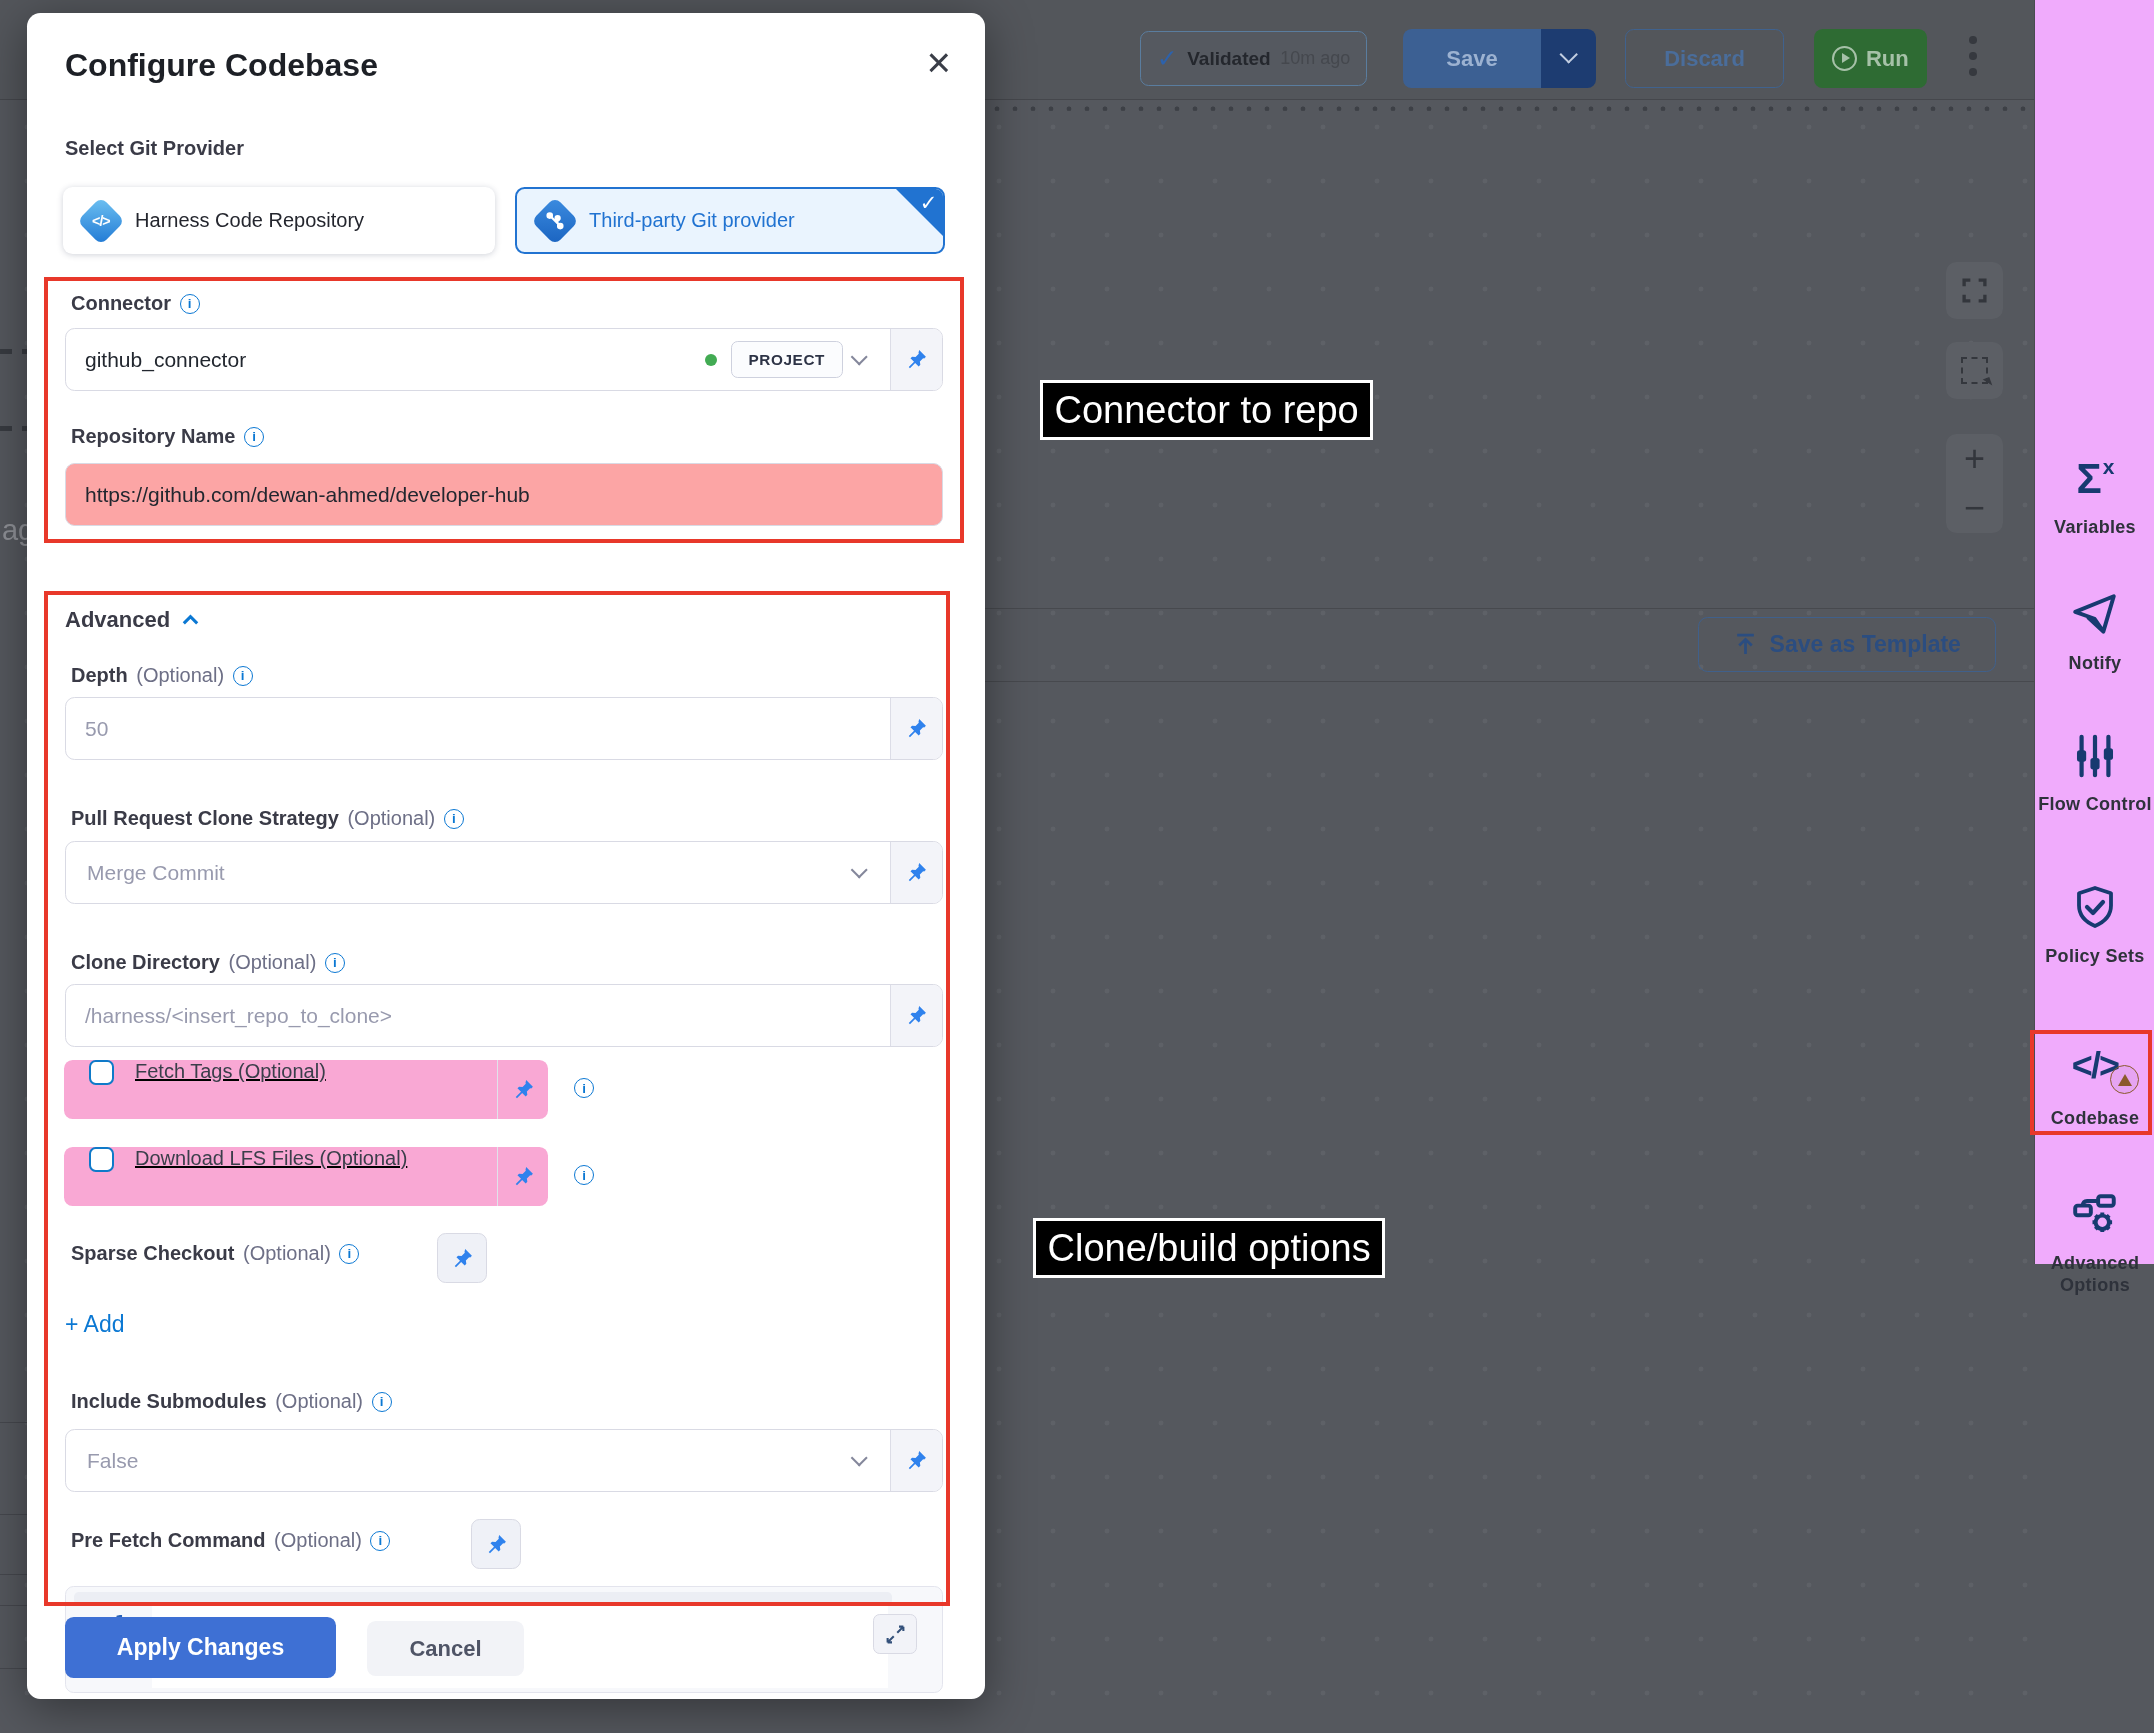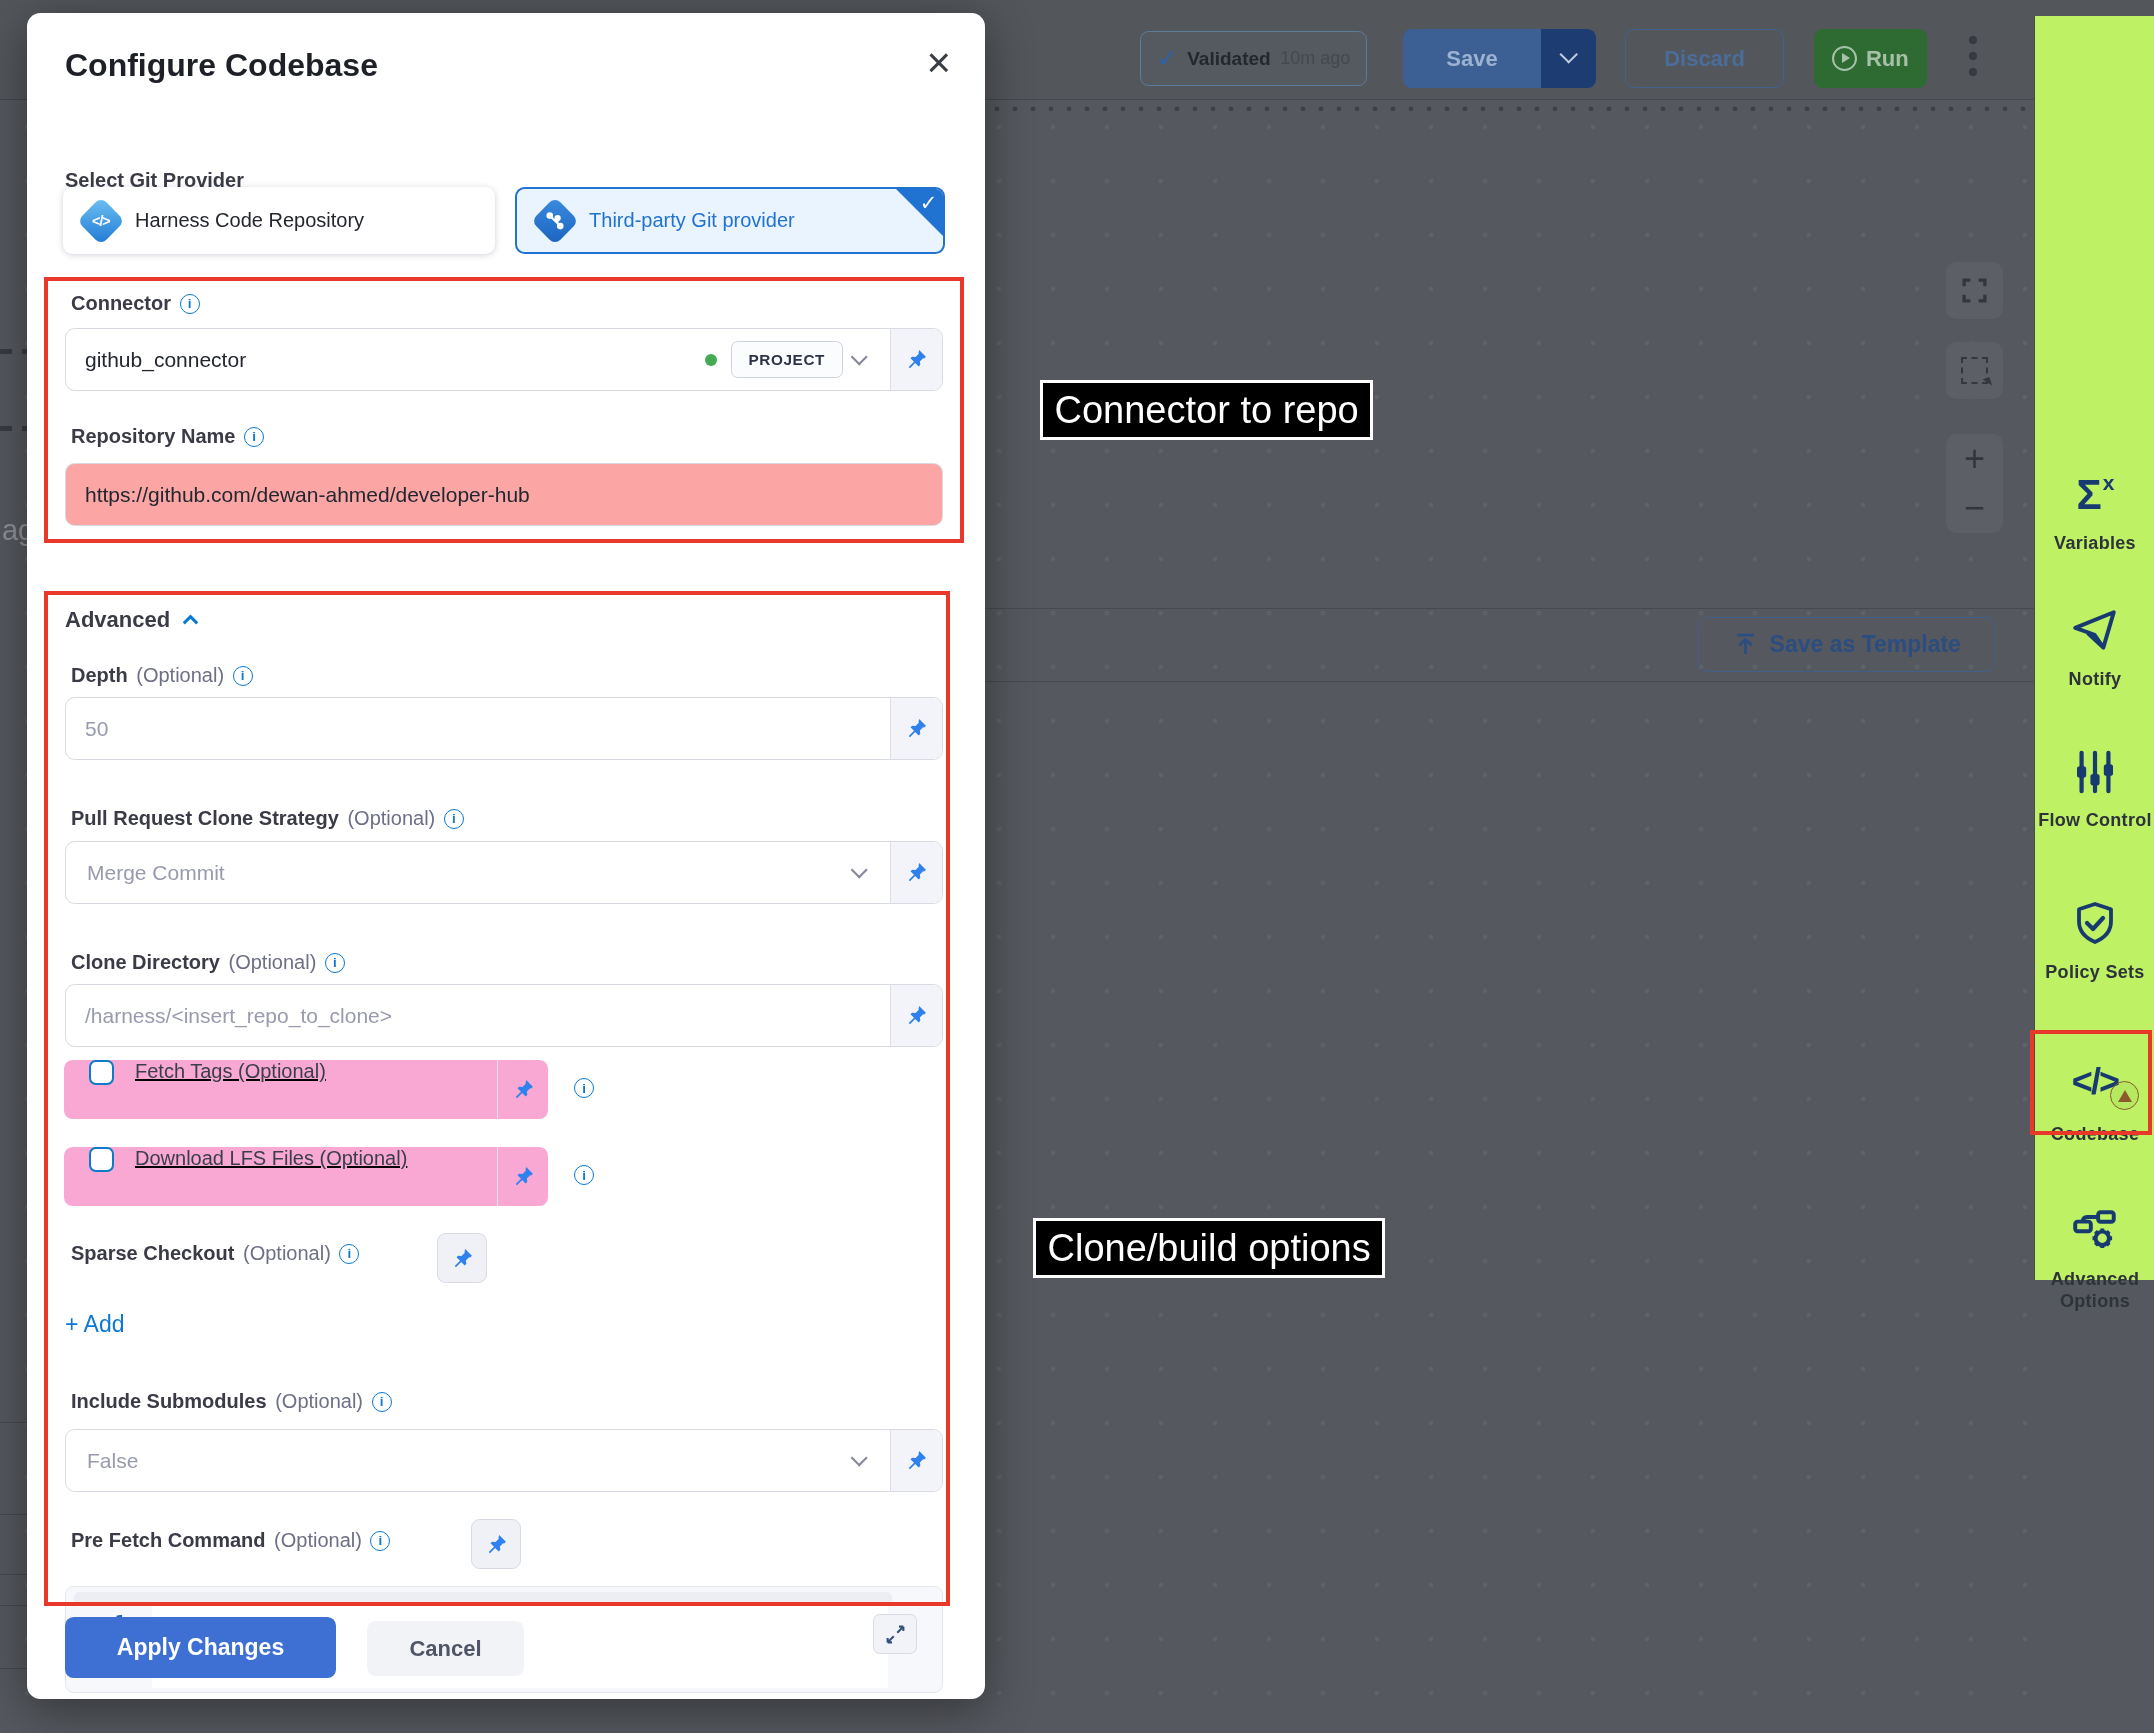--- a/index.html
+++ b/index.html
@@ -43,21 +43,21 @@
   .btn-template{position:absolute;left:1698px;top:618px;width:298px;height:55px;border:1.9px solid #40608b;border-radius:9.6px;
     display:flex;align-items:center;justify-content:center;gap:11.5px;color:#2b4d80;font-size:23px;font-weight:700;}
 
   
   .ldash{position:absolute;width:27px;height:4.8px;left:0;
     background-image:repeating-linear-gradient(90deg,#383b41 0 12.4px,transparent 12.4px 22px);}
   .lline{position:absolute;left:0;width:27px;border-top:1.9px solid #46484e;}
   .ltext{position:absolute;left:1.9px;top:514px;font-size:29px;color:#8f9197;}
 
   
-  #sidebar{position:absolute;left:2034px;top:0;width:120px;height:1264px;background:#bef264;border-left:1.5px solid #494b51;margin-top:16px;}
+  #sidebar{position:absolute;left:2034px;top:0;width:120px;height:1264px;background:#f0abfc;border-left:1.5px solid #494b51;}
   .side-item{position:absolute;left:0;width:120px;text-align:center;color:#2e323b;}
   .side-item .lab{font-size:18px;font-weight:700;letter-spacing:0.3px;line-height:1.25;margin-top:7.6px;}
   .side-ic{height:59px;display:flex;align-items:center;justify-content:center;color:#173a70;}
   .sigma{font-size:42px;font-weight:700;color:#173a70;line-height:1;}
   .sigma sup{font-size:21px;font-weight:700;position:relative;top:-3.8px;left:1px;}
   .codebase-glyph{font-size:36px;font-weight:700;color:#173a70;letter-spacing:-1.9px;position:relative;}
   .warn-badge{position:absolute;right:-21px;bottom:-7.6px;width:29px;height:29px;border:1.9px solid #8a5a2c;border-radius:50%;
     color:#8a5a2c;font-size:16.3px;display:flex;align-items:center;justify-content:center;background:rgba(0,0,0,.04);}
 
   
@@ -248,21 +248,21 @@
         </svg>
       </div>
       <div class="lab">Advanced Options</div>
     </div>
   </div>
 
   <div id="modal">
     <div class="m-title">Configure Codebase</div>
     <div class="m-close">×</div>
 
-    <div class="sec-label" style="top:156px;text-align:center;">Select Git Provider</div>
+    <div class="sec-label" style="top:124px;text-align:center;">Select Git Provider</div>
 
     <div class="gp-card gp-1">
       <span class="diamond">
           <span class="codeglyph">&lt;/&gt;</span>
         </span>
       <span class="glabel">Harness Code Repository</span>
     </div>
     <div class="gp-card gp-2">
       <span class="diamond">
         <svg width="21" height="21" viewBox="0 0 24 24">

